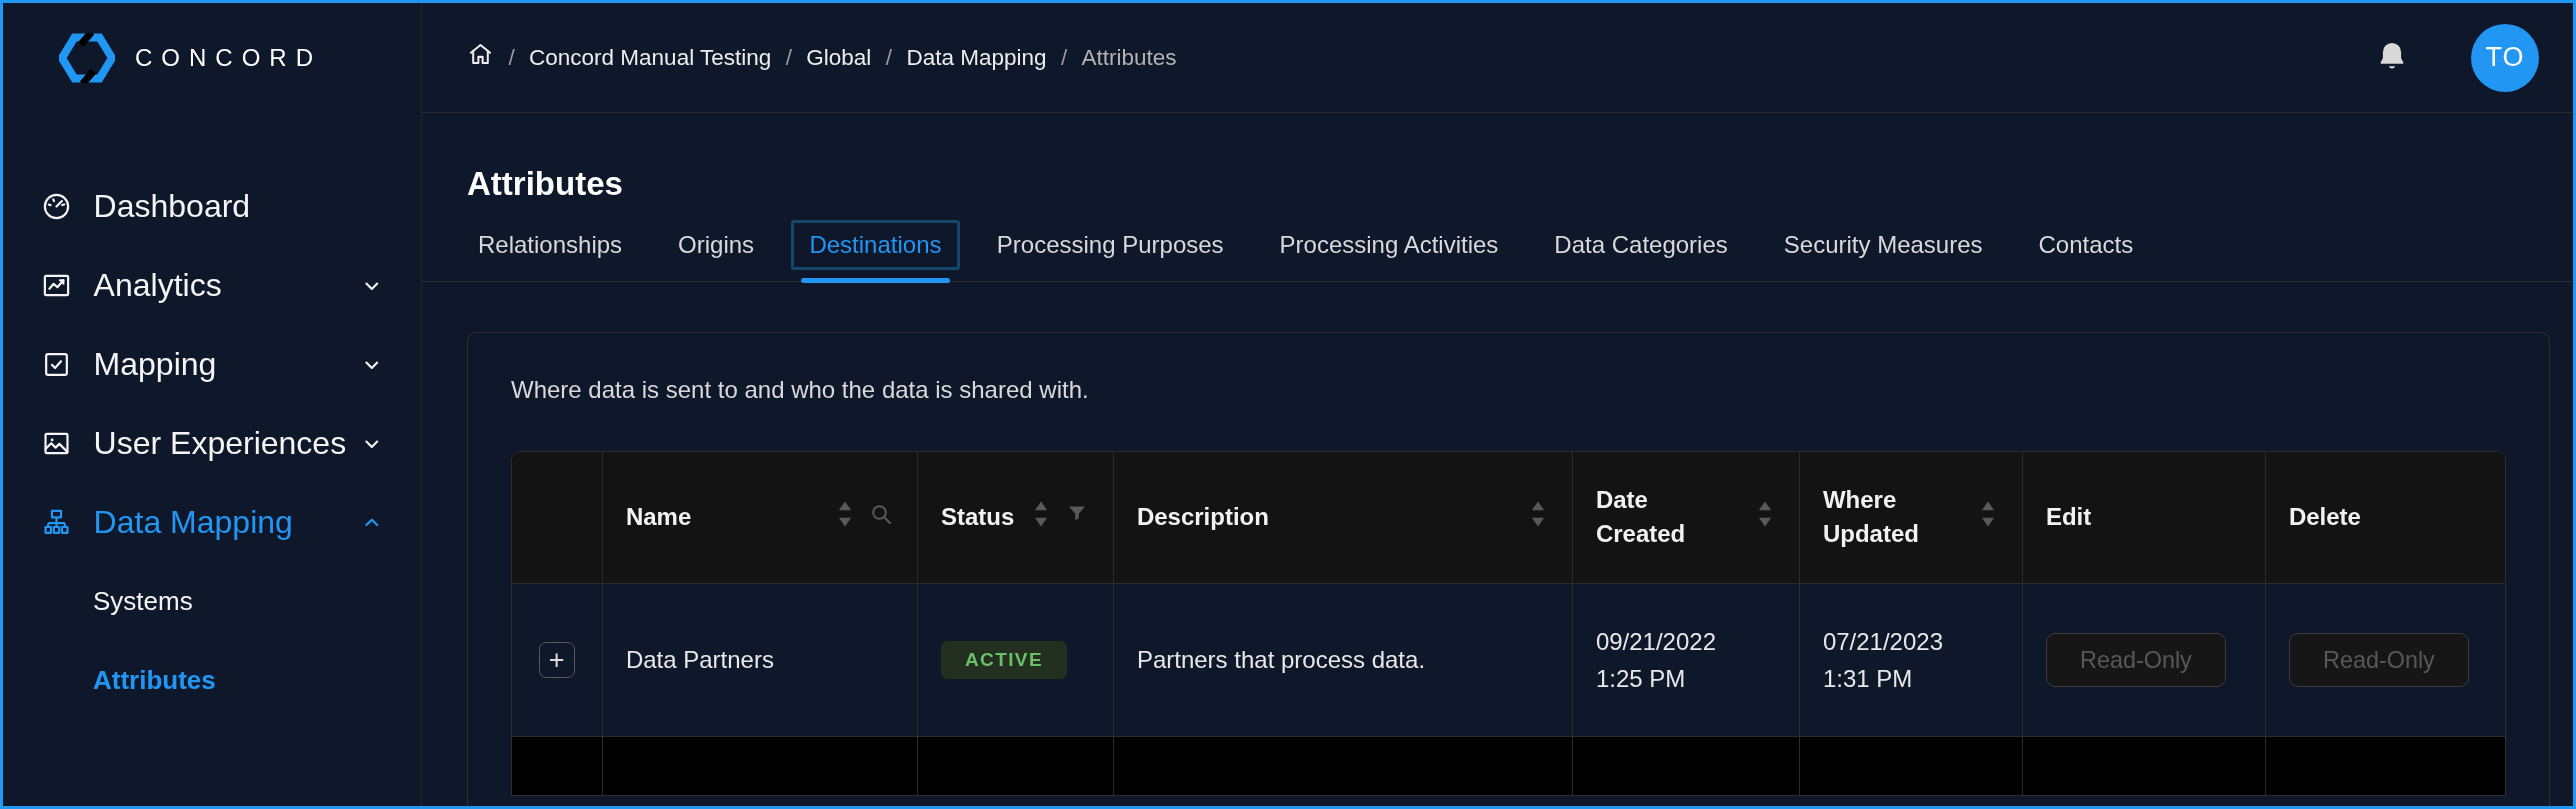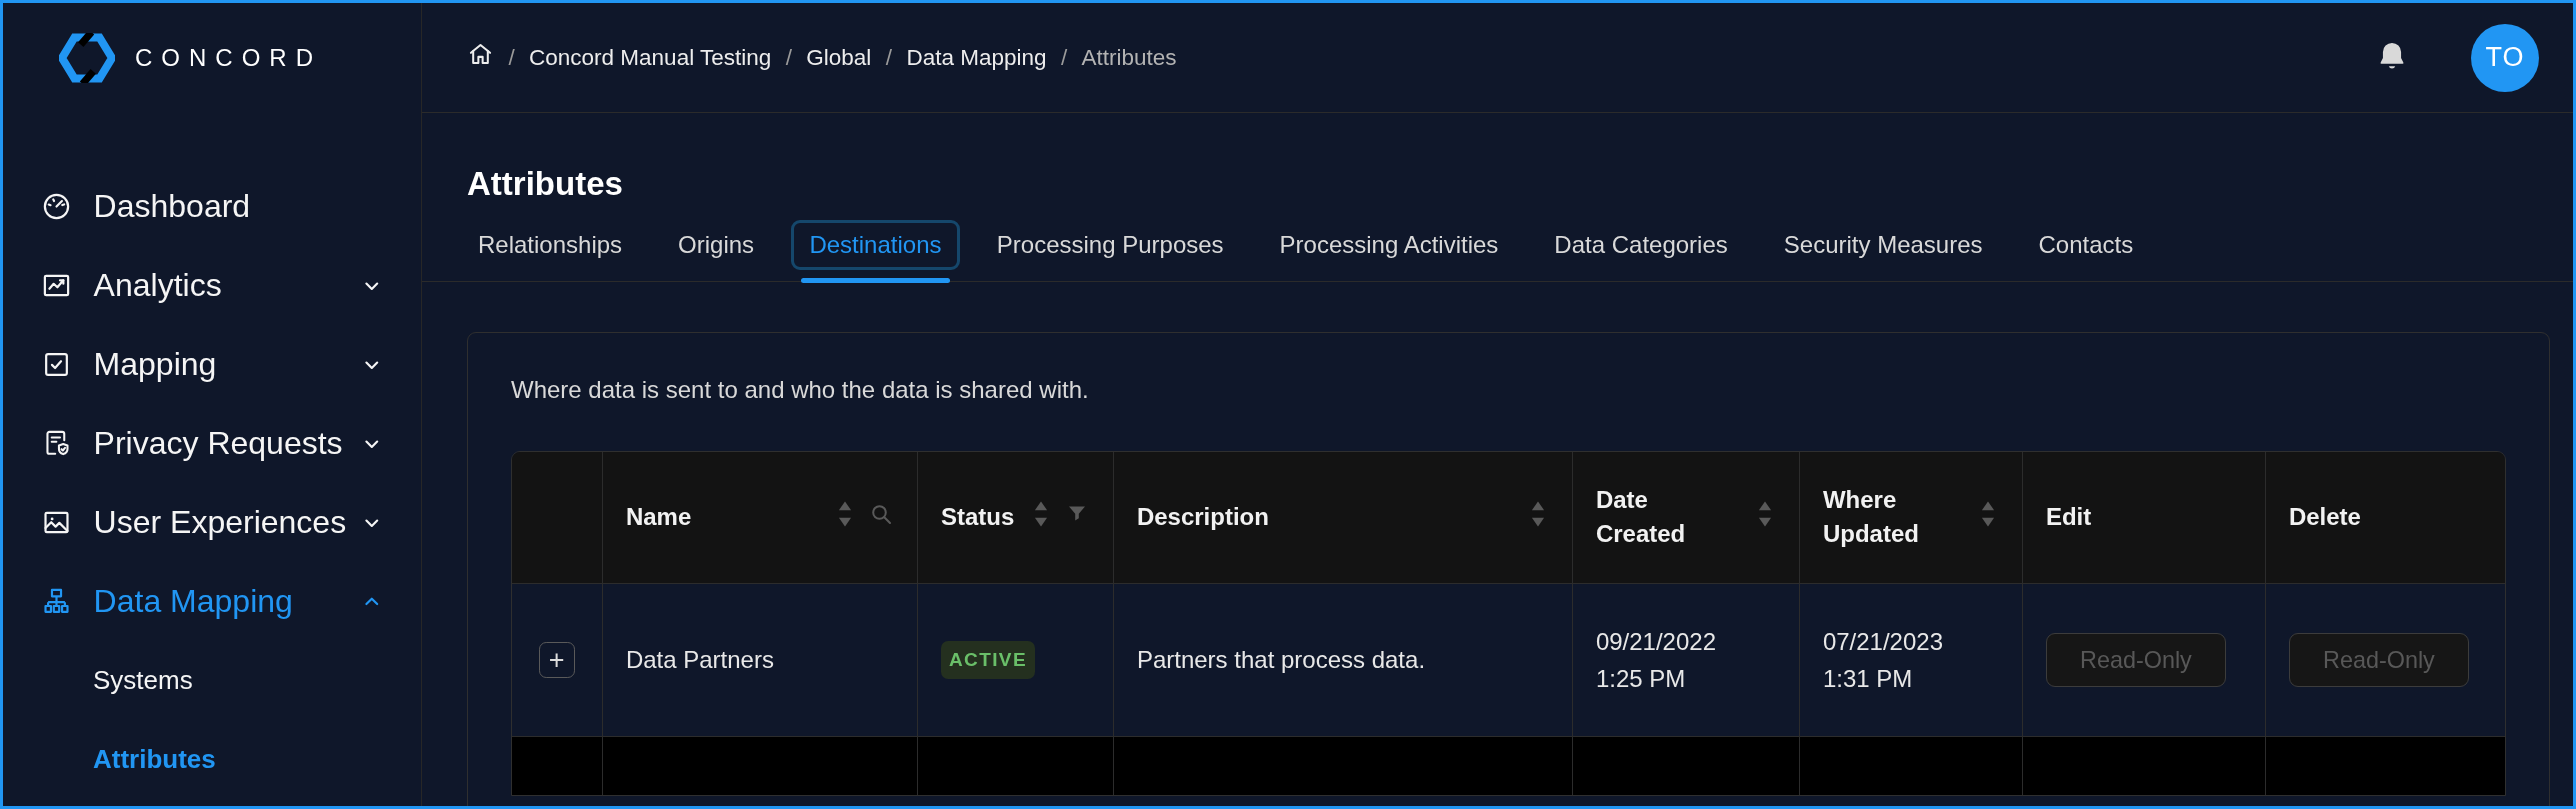--- a/index.html
+++ b/index.html
@@ -40,39 +40,39 @@
   .avatar { width: 68px; height: 68px; border-radius: 50%; background: #2196f3; color: #fff; display: flex; align-items: center; justify-content: center; font-size: 27px; font-weight: 400; letter-spacing: 0.9px; cursor: pointer; flex: none; text-align: right; }
   .content { flex: 1; padding: 0 23.4px 0 45px; min-height: 0; }
   .page-head { margin-top: 52px; display: flex; align-items: center; justify-content: space-between; }
   .page-title { font-size: 33px; font-weight: 700; color: #fff; }
   .add-btn { display: flex; align-items: center; gap: 16px; background: #2196f3; color: #fff; border: none; border-radius: 7.2px; padding: 16px 29px; font-size: 24px; font-family: inherit; cursor: pointer; }
   
   .tabs { display: flex; gap: 56px; margin-top: 28px; padding-bottom: 21.6px; border-bottom: 0.9px solid #2b2b2b; margin-left: -45px; margin-right: -23.4px; padding-left: 56px; padding-right: 23.4px; }
   .tab { font-size: 24px; color: #d9d9d9; cursor: pointer; position: relative; white-space: nowrap; }
   .tab .tab-label { display: inline-block; }
   .tab.active { color: #2196f3; }
-  .tab.active .tab-label { border: 3.6px solid #15476b; border-radius: 9px; padding: 8px 15.3px; margin: -11.7px -19px; }
+  .tab.active .tab-label { border: 3.6px solid #15476b; border-radius: 3px; padding: 8px 15.3px; margin: -11.7px -19px; }
   .tab.active::after { content: ""; position: absolute; left: -9px; right: -9px; bottom: -24px; height: 5.4px; border-radius: 2.7px; background: #2196f3; }
   
   .card { margin-top: 50px; border: 0.9px solid #2f2f2f; border-radius: 9px; padding: 43px; height: 774px; }
   .card-desc { font-size: 24px; color: #d9d9d9; }
   .table-wrap { margin-top: 47px; border: 0.9px solid #2f2f2f; border-radius: 9px 9px 0 0; overflow: hidden; }
   table { width: 100%; border-collapse: collapse; table-layout: fixed; }
   th, td { border-right: 0.9px solid #2c2c2c; font-size: 24px; text-align: left; vertical-align: middle; }
   th:last-child, td:last-child { border-right: none; }
   thead th { background: #131313; border-bottom: 0.9px solid #2c2c2c; padding: 31px 23.4px; font-weight: 600; color: #f2f2f2; height: 131px; }
   tr.data td { border-bottom: 0.9px solid #2c2c2c; padding: 25px 23.4px; height: 153px; color: #e8e8e8; }
   tr.partial td { height: 58px; background: #000; }
   .th-flex { display: flex; align-items: center; justify-content: space-between; gap: 12.6px; }
   .th-title { line-height: 1.45; }
   .th-title.narrow { max-width: 117px; }
   .th-icons { display: flex; align-items: center; gap: 14.4px; flex: none; }
   .expand-btn { width: 36px; height: 36px; display: inline-flex; align-items: center; justify-content: center; background: transparent; border: 1.8px solid #5a5a5a; border-radius: 7.2px; color: #dcdcdc; font-size: 27px; line-height: 1; cursor: pointer; font-family: inherit; }
   .cell-center { text-align: center; }
-  .badge-active { display: inline-block; background: #24301f; color: #6abf69; border-radius: 7.2px; padding: 8px 8px; font-size: 19px; font-weight: 600; letter-spacing: 1.4px; }
+  .badge-active { display: inline-block; background: #24301f; color: #6abf69; border-radius: 7.2px; padding: 8px 24px; font-size: 19px; font-weight: 600; letter-spacing: 1.4px; }
   .date-line { line-height: 1.55; }
   .ro-btn { display: inline-block; min-width: 180px; text-align: center; background: #161616; border: 1.8px solid #3c3c3c; border-radius: 9px; padding: 12.6px 25px; color: #585858; font-size: 23.4px; font-family: inherit; cursor: default; }
 </style>
 </head>
 <body>
 
 <div class="app">
 
   <aside class="sidebar">
     <div class="logo">
@@ -124,36 +124,20 @@
           </svg>
         </span>
         <span>Mapping</span>
         <span class="nav-chevron">
           <svg width="21.6" height="21.6" viewBox="0 0 24 24" fill="none" stroke="#f5f5f5" stroke-width="2.4" stroke-linecap="round" stroke-linejoin="round">
               <path d="M6 9.5l6 6 6-6"></path>
             </svg>
         </span>
       </div>
 
-      <div class="nav-item">
-        <span class="nav-icon">
-          <svg width="31" height="31" viewBox="0 0 24 24" fill="none" stroke="#f5f5f5" stroke-width="1.6" stroke-linecap="round" stroke-linejoin="round">
-            <path d="M18 9.5V4.5A1.5 1.5 0 0 0 16.5 3h-10A1.5 1.5 0 0 0 5 4.5v14A1.5 1.5 0 0 0 6.5 20H11"></path>
-            <path d="M8.3 7.3h6.4M8.3 10.6h3.6"></path>
-            <path d="M17.2 12.4l3.3 1.1v2.7c0 2.1-1.5 3.4-3.3 4-1.8-.6-3.3-1.9-3.3-4v-2.7l3.3-1.1z"></path>
-            <path d="M15.9 16.4l1 1 1.7-2"></path>
-          </svg>
-        </span>
-        <span>Privacy Requests</span>
-        <span class="nav-chevron">
-          <svg width="21.6" height="21.6" viewBox="0 0 24 24" fill="none" stroke="#f5f5f5" stroke-width="2.4" stroke-linecap="round" stroke-linejoin="round">
-              <path d="M6 9.5l6 6 6-6"></path>
-            </svg>
-        </span>
-      </div>
 
       <div class="nav-item">
         <span class="nav-icon">
           <svg width="31" height="31" viewBox="0 0 24 24" fill="none" stroke="#f5f5f5" stroke-width="1.7" stroke-linejoin="round" stroke-linecap="round">
             <rect x="3.5" y="4.5" width="17" height="15" rx="1"></rect>
             <circle cx="8.6" cy="9.2" r="1.1" fill="#f5f5f5" stroke="none"></circle>
             <path d="M3.5 16.2l4.4-4.4 3.4 3.4 2.9-2.9 6.3 6.3"></path>
           </svg>
         </span>
         <span>User Experiences</span>

